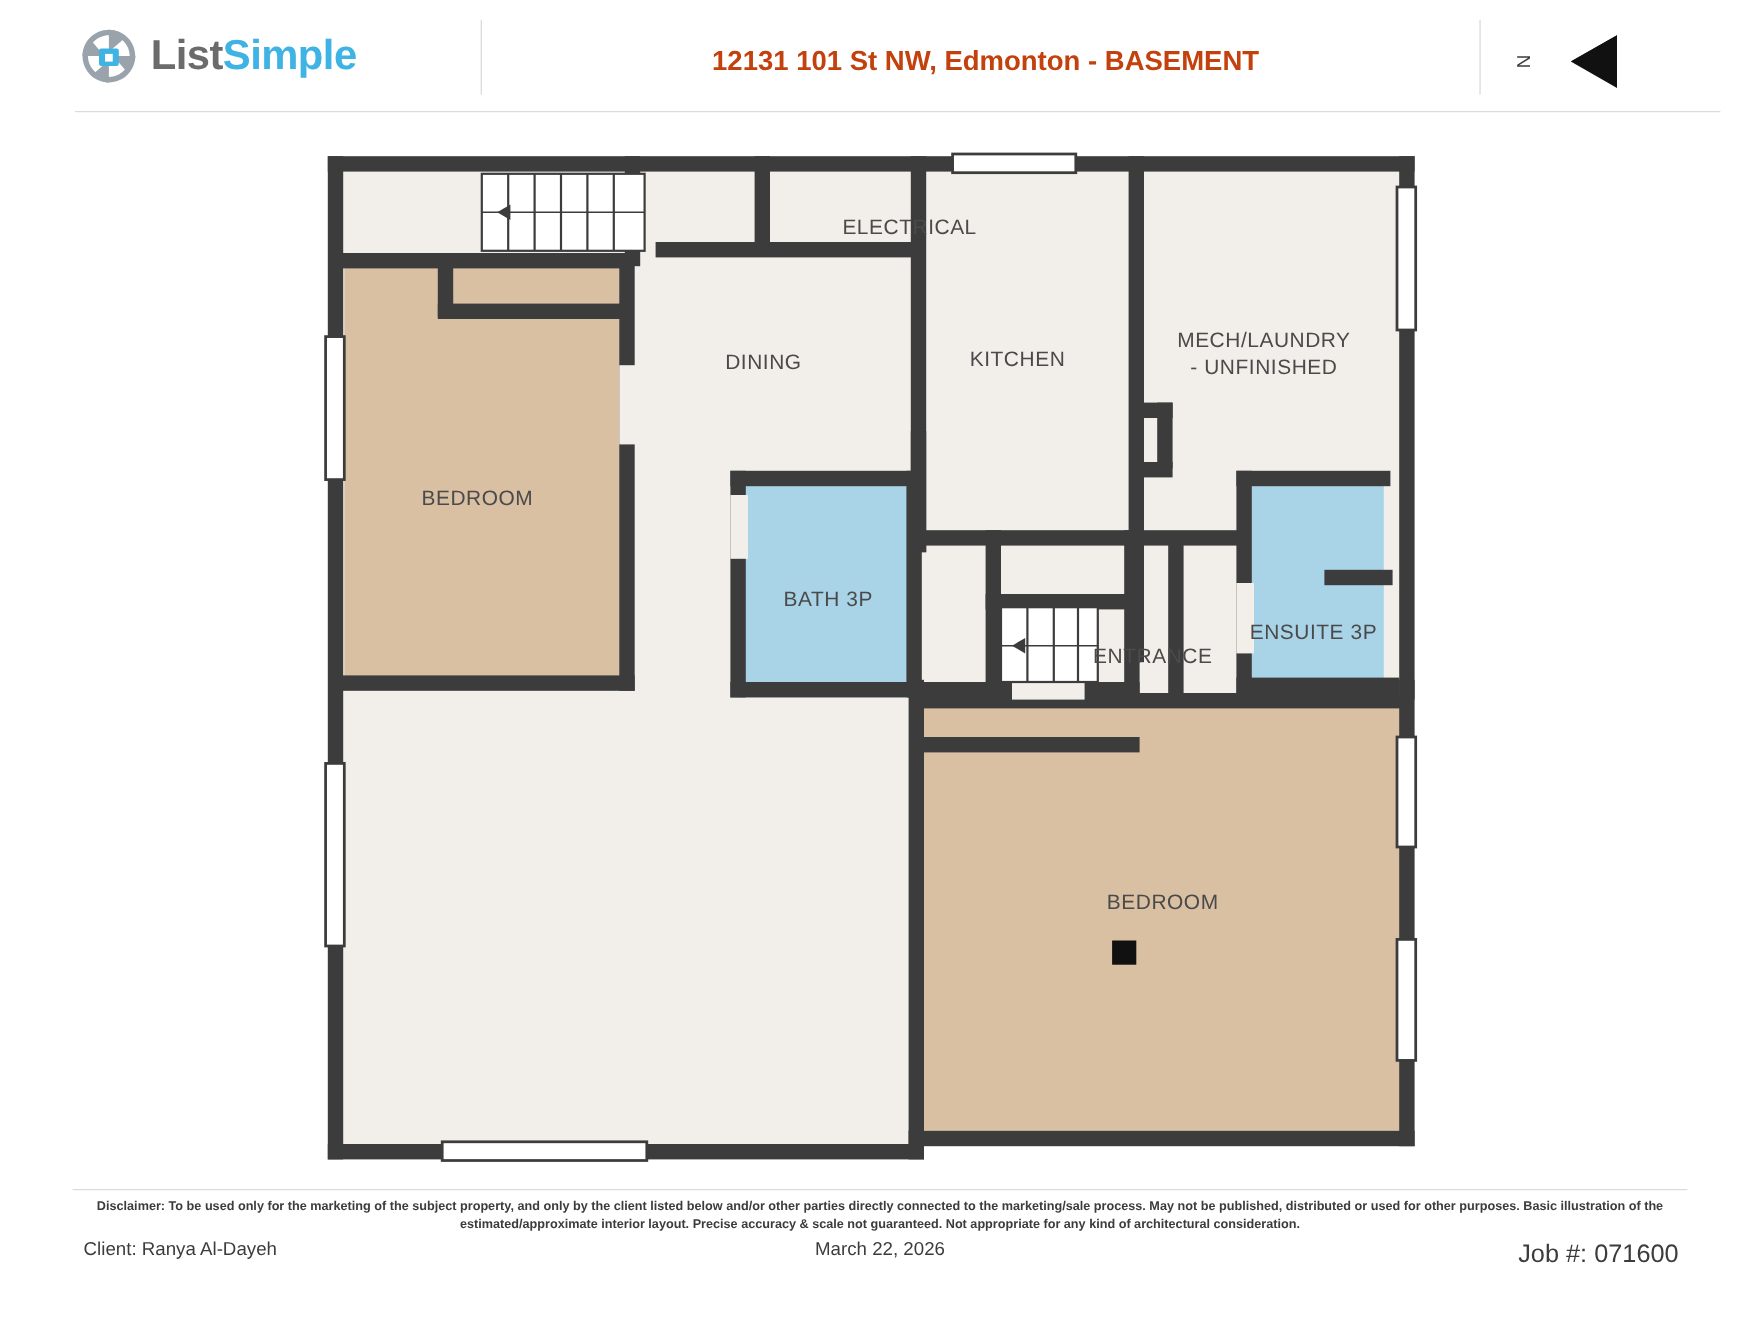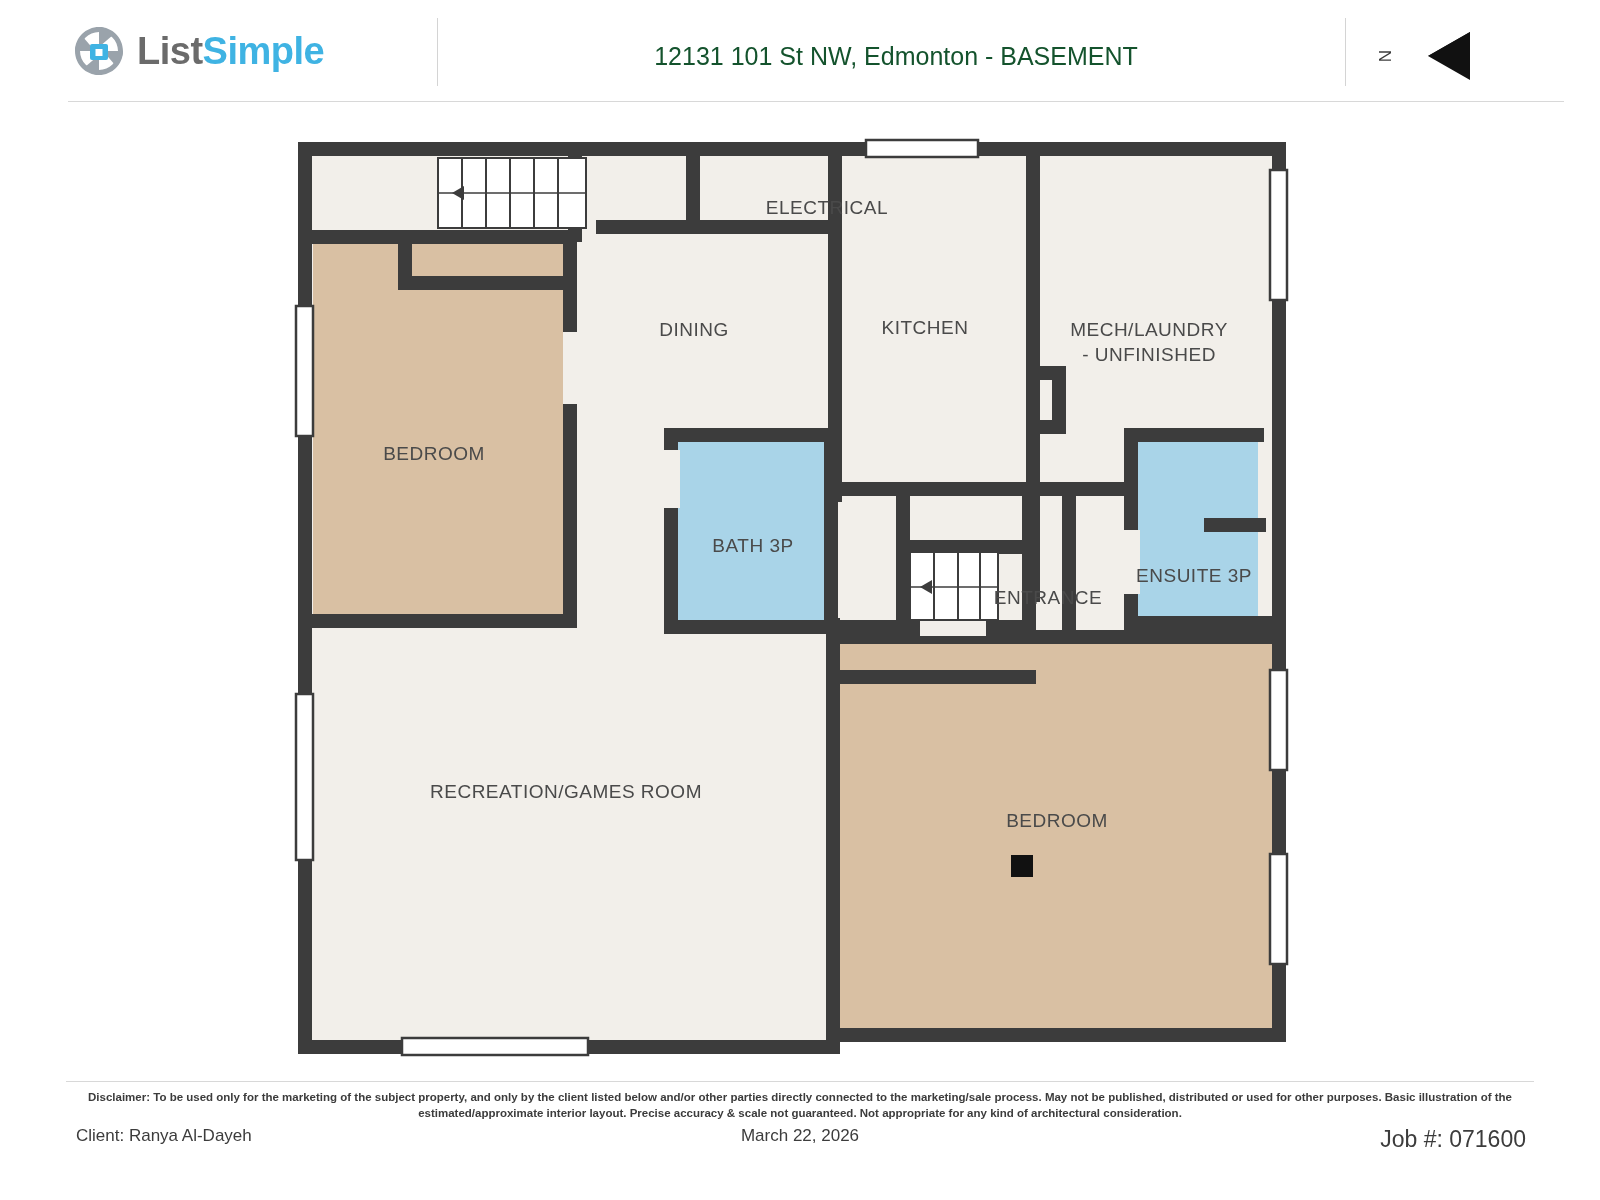--- a/index.html
+++ b/index.html
@@ -64,22 +64,22 @@
     left: 1329px; top: 18px;
     width: 1px; height: 68px;
     background: #d4d4d4;
   }
   .header-title {
     position: absolute;
     left: 440px; top: 42px;
     width: 880px;
     text-align: center;
     font-size: 25px;
-    font-weight: 400;
-    color: #14532d;
+    font-weight: 700;
+    color: #c2410c;
   }
   .compass {
     position: absolute;
     left: 1350px; top: 28px;
     width: 140px; height: 56px;
   }
   .compass-n {
     position: absolute;
     left: 14px; top: 18px;
     font-size: 17px;
@@ -329,27 +329,26 @@
       <line x1="910" y1="477" x2="998" y2="477" stroke-width="1.4"></line>
       <path d="M920 477 L932 470 L932 484 Z" fill="#3c3c3c" stroke="none"></path>
     </g>
 
     <rect x="1011" y="745" width="22" height="22" fill="#111111"></rect>
   </svg>
 
   <div class="room-label" style="left:628px; top:86px; width:260px;text-align:right;">ELECTRICAL</div>
   <div class="room-label" style="left:564px; top:208px; width:260px;">DINING</div>
   <div class="room-label" style="left:795px; top:206px; width:260px;">KITCHEN</div>
-  <div class="room-label" style="left:1009px; top:208px; width:280px;text-align:center;">MECH/LAUNDRY
+  <div class="room-label" style="left:1009px; top:188px; width:280px;text-align:center;">MECH/LAUNDRY
 - UNFINISHED</div>
   <div class="room-label" style="left:304px; top:332px; width:260px;">BEDROOM</div>
   <div class="room-label" style="left:623px; top:424px; width:260px;">BATH 3P</div>
   <div class="room-label" style="left:1064px; top:454px; width:260px;">ENSUITE 3P</div>
   <div class="room-label" style="left:918px; top:476px; width:260px;">ENTRANCE</div>
-  <div class="room-label" style="left:386px; top:670px; width:360px;">RECREATION/GAMES ROOM</div>
   <div class="room-label" style="left:927px; top:699px; width:260px;">BEDROOM</div>
 </div>
 
 <div class="footer-rule"></div>
 <div class="disclaimer">Disclaimer: To be used only for the marketing of the subject property, and only by the client listed below and/or other parties directly connected to the marketing/sale process. May not be published, distributed or used for other purposes. Basic illustration of the estimated/approximate interior layout. Precise accuracy &amp; scale not guaranteed. Not appropriate for any kind of architectural consideration.</div>
 <div class="footer-row">
   <div class="footer-client">Client: Ranya Al-Dayeh</div>
   <div class="footer-date">March 22, 2026</div>
   <div class="footer-job">Job #: 071600</div>
 </div>

